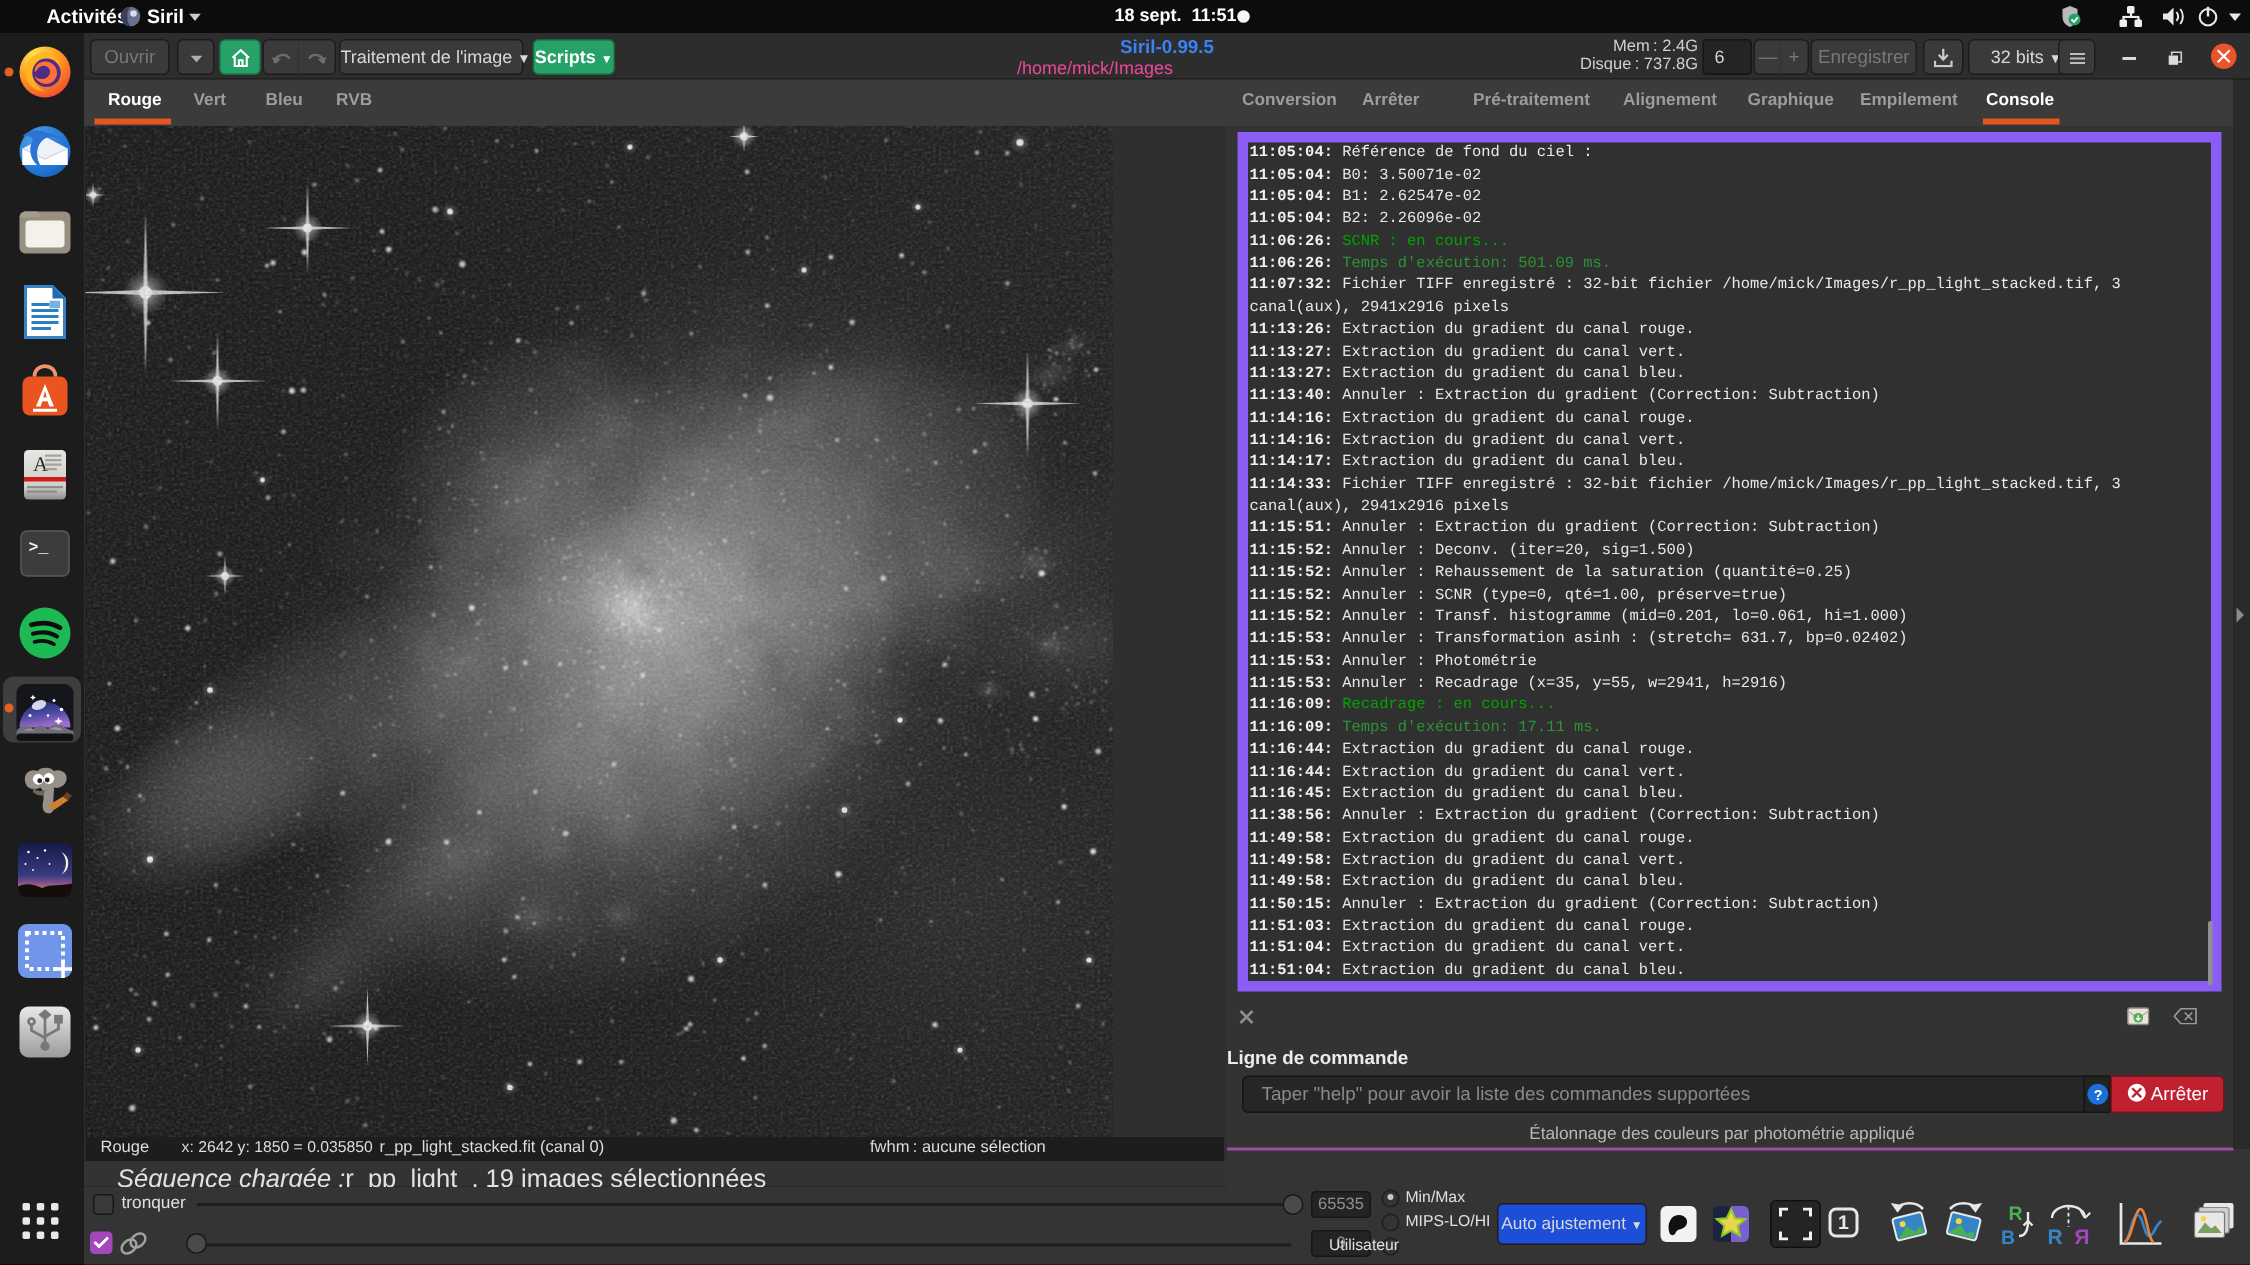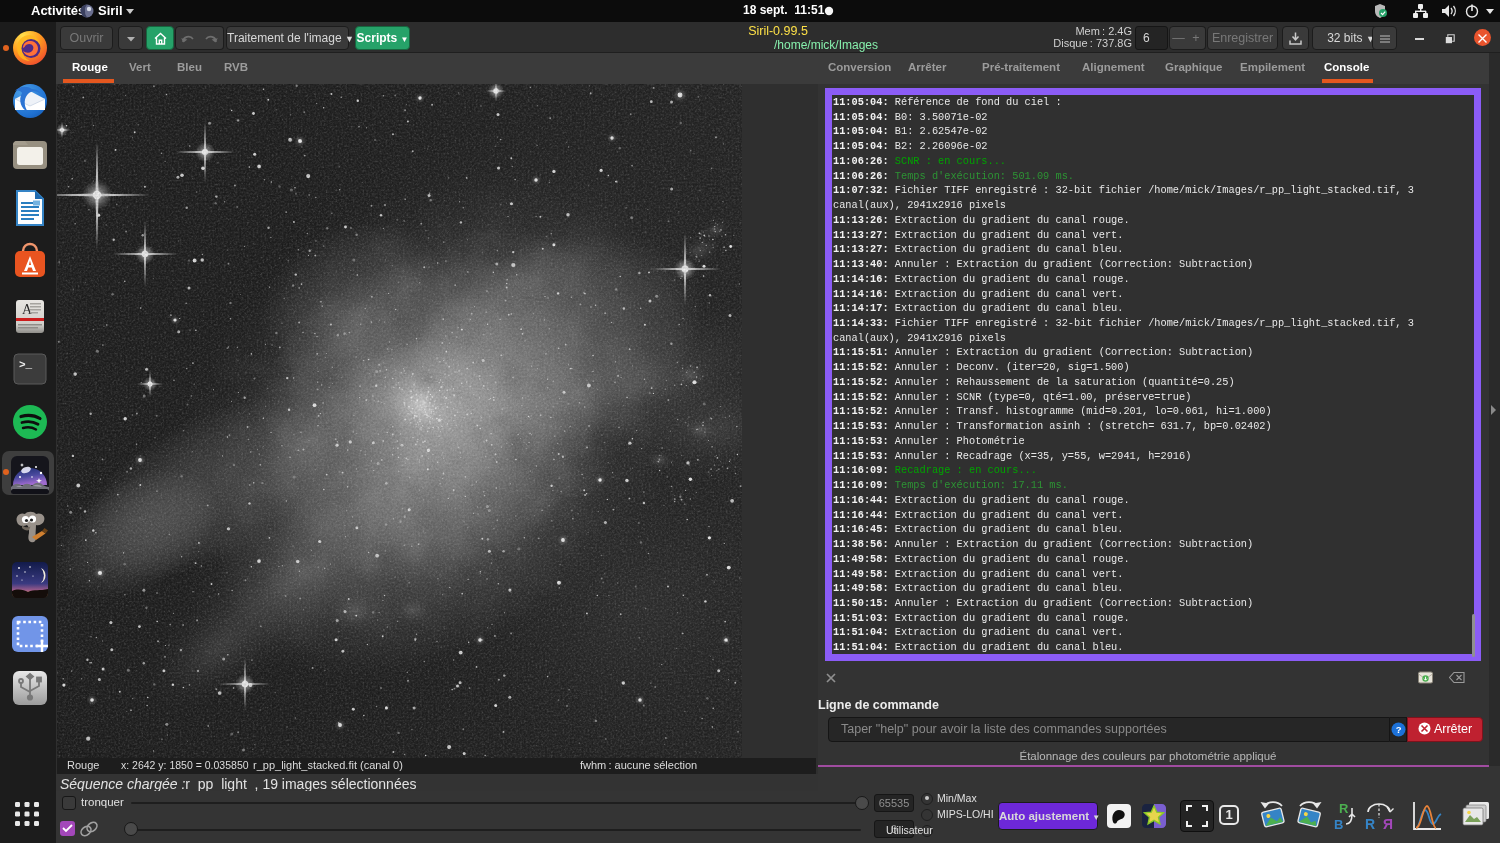--- a/index.html
+++ b/index.html
@@ -15,22 +15,22 @@
 
 
 #dock { position:absolute; left:0; top:22px; width:56px; height:821px; background:#1c1c1c; z-index:40; }
 .di { position:absolute; left:8px; }
 
 
 #headerbar { position:absolute; left:56px; top:21px; width:1444px; height:32px; background:#2d2d2d; border-bottom:1px solid #1f1f1f; z-index:30; }
 .hbtn { position:absolute; top:5px; height:24px; background:#3a3a3a; border:1px solid #1c1c1c; border-radius:4px; color:#d8d8d8; font-size:12.5px; line-height:22px; text-align:center; white-space:nowrap; }
 .hbtn.dis { color:#787878; }
 .hbtn.green { background:#26a269; border-color:#17663f; color:#fff; }
-#title-main { position:absolute; left:622px; top:3px; width:200px; text-align:center; color:#fde047; font-weight:400; font-size:12.5px; }
-#title-sub { position:absolute; left:622px; top:17px; width:200px; text-align:right; color:#86efac; font-size:12px; }
+#title-main { position:absolute; left:622px; top:3px; width:200px; text-align:center; color:#3b82f6; font-weight:700; font-size:12.5px; }
+#title-sub { position:absolute; left:622px; top:17px; width:200px; text-align:left; color:#ec4899; font-size:12px; }
 .memtxt { position:absolute; text-align:right; color:#d0d0d0; font-size:11px; white-space:nowrap; }
 
 
 #tabstrip { position:absolute; left:56px; top:53px; width:1433px; height:31px; background:#3b3b3b; z-index:30; }
 .tab { position:absolute; top:8px; font-size:11.5px; font-weight:700; color:#9c9c9c; white-space:nowrap; }
 .tab.active { color:#fff; }
 .tabline { position:absolute; top:26px; height:3.5px; background:#e4571f; }
 
 
 #leftpane { position:absolute; left:56px; top:84px; width:762px; height:707px; background:#2f2f2f; z-index:10; }
@@ -1981,21 +1981,21 @@
           <rect width="685" height="674" filter="url(#grainS)" opacity="0.45" style="mix-blend-mode:screen"></rect>
           <rect width="685" height="674" filter="url(#grainM)" opacity="0.5" style="mix-blend-mode:multiply"></rect>
         </svg></div>
     <div id="imgstatus">
       <span style="left:10px;">Rouge</span>
       <span style="left:64px; font-size:10.5px;">x: 2642 y: 1850 = 0.035850</span>
       <span style="left:196px;">r_pp_light_stacked.fit (canal 0)</span>
       <span style="left:523px;">fwhm : aucune sélection</span>
     </div>
     <div id="seqbar">
-        <span style="position:absolute;left:4px;top:2px;font-size:14px;"><i>Séquence chargée :</i>r_pp_light_, 19 images sélectionnées</span>
+        <span style="position:absolute;left:22px;top:2px;font-size:17px;"><i>Séquence chargée :</i>r_pp_light_, 19 images sélectionnées</span>
       </div>
   </div>
 
   <div id="rightpane">
     <div id="console">
         <pre><b>11:05:04:</b> Référence de fond du ciel :
 <b>11:05:04:</b> B0: 3.50071e-02
 <b>11:05:04:</b> B1: 2.62547e-02
 <b>11:05:04:</b> B2: 2.26096e-02
 <b>11:06:26:</b> <span class="g1">SCNR : en cours...</span>
@@ -2081,21 +2081,21 @@
           <ellipse cx="8" cy="12" rx="5.5" ry="4" transform="rotate(-40 8 12)"></ellipse>
           <ellipse cx="14" cy="8" rx="5.5" ry="4" transform="rotate(-40 14 8)"></ellipse>
         </g>
       </svg>
     <div class="radio sel" style="left:865px; top:1.5px;"></div>
     <div class="lbl" style="left:881px; top:1px; font-size:10.5px;">Min/Max</div>
     <div class="radio" style="left:865px; top:17.5px;"></div>
     <div class="lbl" style="left:881px; top:17px; font-size:10.5px;">MIPS-LO/HI</div>
     <div class="radio" style="left:865px; top:33.5px;"></div>
     <div class="lbl" style="left:830px; top:33px; font-size:10.5px;">Utilisateur</div>
-    <div class="hbtn" style="left:942px; top:11px; width:100px; height:28px; line-height:26px; font-size:11.5px; background:#6d28d9;font-weight:bold;">Auto ajustement <span style="font-size:8px;">▼</span></div>
+    <div class="hbtn" style="left:942px; top:11px; width:100px; height:28px; line-height:26px; font-size:11.5px; background:#1d4ed8;">Auto ajustement <span style="font-size:8px;">▼</span></div>
         <svg class="abs" style="left:1049px; top:11px;" width="28" height="28" viewBox="0 0 28 28">
       <rect x="2" y="2" width="24" height="24" rx="4" fill="#f2f2f2"></rect>
       <path d="M8 20 C6 14 9 8 14 8 C19 8 21 12 19 15 C17 18 13 17 12 20 C11 22 9 22 8 20Z" fill="#111"></path>
     </svg>
     <svg class="abs" style="left:1084px; top:11px;" width="28" height="28" viewBox="0 0 28 28">
       <path d="M2 6 C2 3.8 3.8 2 6 2 L14 2 L14 26 L6 26 C3.8 26 2 24.2 2 22Z" fill="#1a2340"></path>
       <path d="M14 2 L22 2 C24.2 2 26 3.8 26 6 L26 22 C26 24.2 24.2 26 22 26 L14 26Z" fill="#7a5fd0"></path>
       <path d="M14 4 L16.8 10.2 L23.5 10.8 L18.5 15.2 L19.9 21.8 L14 18.4 L8.1 21.8 L9.5 15.2 L4.5 10.8 L11.2 10.2Z" fill="#e8d44d" stroke="#8ac926" stroke-width="1.4"></path>
     </svg>
     <div class="abs" style="left:1124px; top:9px; width:34px; height:32px; background:#242424; border:1px solid #0f0f0f; border-radius:4px;">

